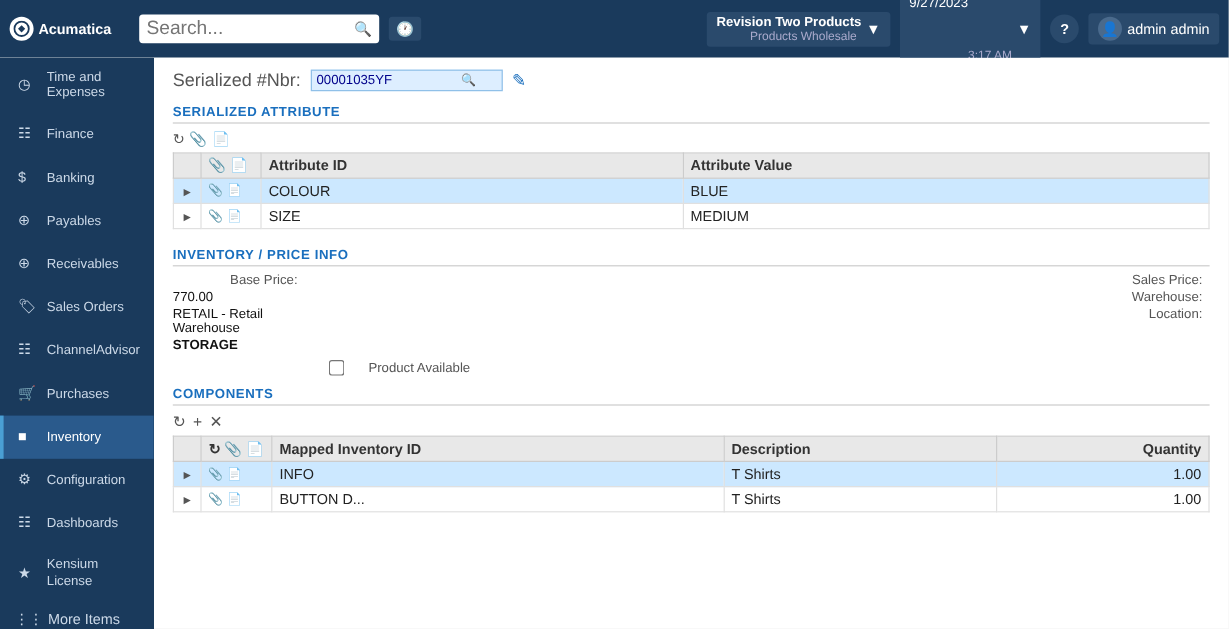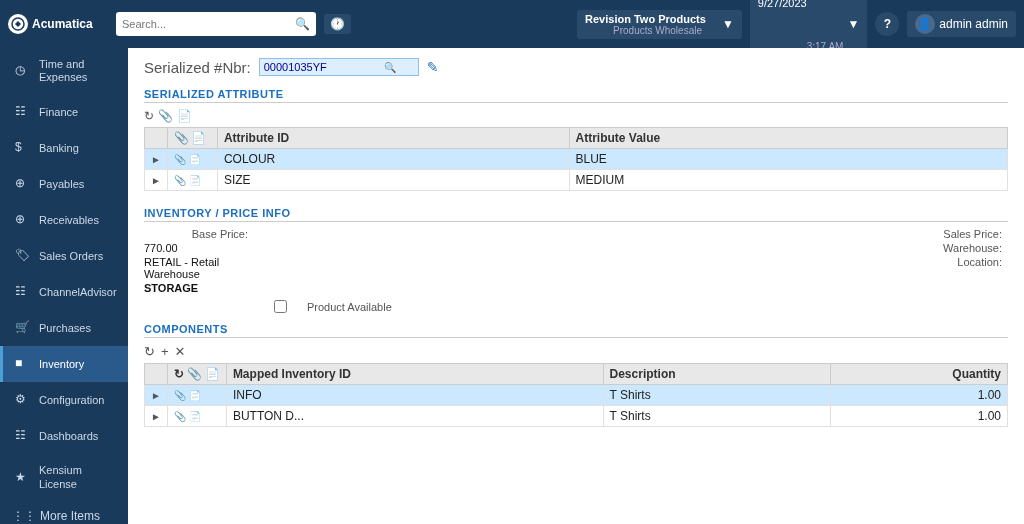--- a/index.html
+++ b/index.html
@@ -23,35 +23,35 @@
       width: 20px; height: 20px; background: white; border-radius: 50%;
       display: flex; align-items: center; justify-content: center;
     }
     .topnav-logo-icon svg { width: 14px; height: 14px; }
     .search-box {
       display: flex; align-items: center;
       background: white; border-radius: 3px; padding: 2px 6px;
       flex: 0 0 200px; height: 24px;
     }
     .search-box input {
-      border: none; outline: none; font-size: 11px; width: 100%;
+      border: none; outline: none; font-size: 16px; width: 100%;
     }
     .search-icon-btn {
       background: none; border: none; cursor: pointer; color: #555;
     }
     .topnav-clock {
       background: #2a4a6c; border-radius: 3px; padding: 3px 6px;
       color: white; cursor: pointer;
     }
     .topnav-spacer { flex: 1; }
     .topnav-right {
       display: flex; align-items: center; gap: 8px; color: white;
     }
     .company-info {
-      display: flex; align-items: center; gap: 16px;
+      display: flex; align-items: center; gap: 4px;
       background: #2a4a6c; border-radius: 3px; padding: 3px 8px; cursor: pointer;
     }
     .company-info-text { display: flex; flex-direction: column; }
     .company-name { font-size: 11px; font-weight: bold; color: white; }
     .company-sub { font-size: 10px; color: #aac; padding-left: 28px; }
     .date-time {
       display: flex; align-items: center; gap: 4px;
       background: #2a4a6c; border-radius: 3px; padding: 3px 8px; cursor: pointer;
     }
     .date-text { display: flex; flex-direction: row; }

